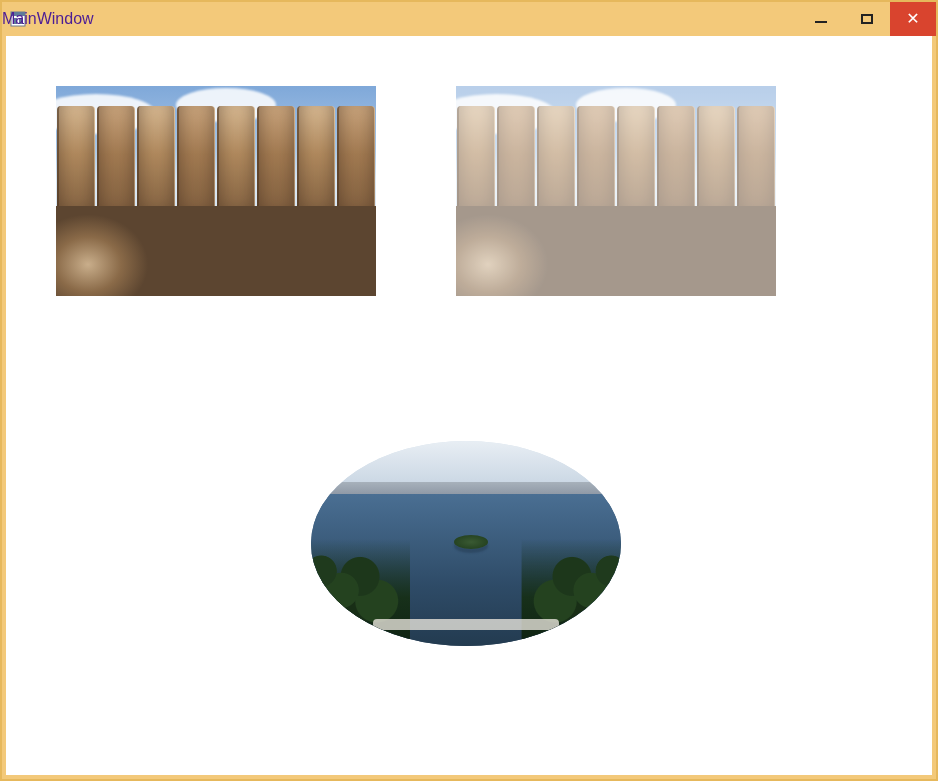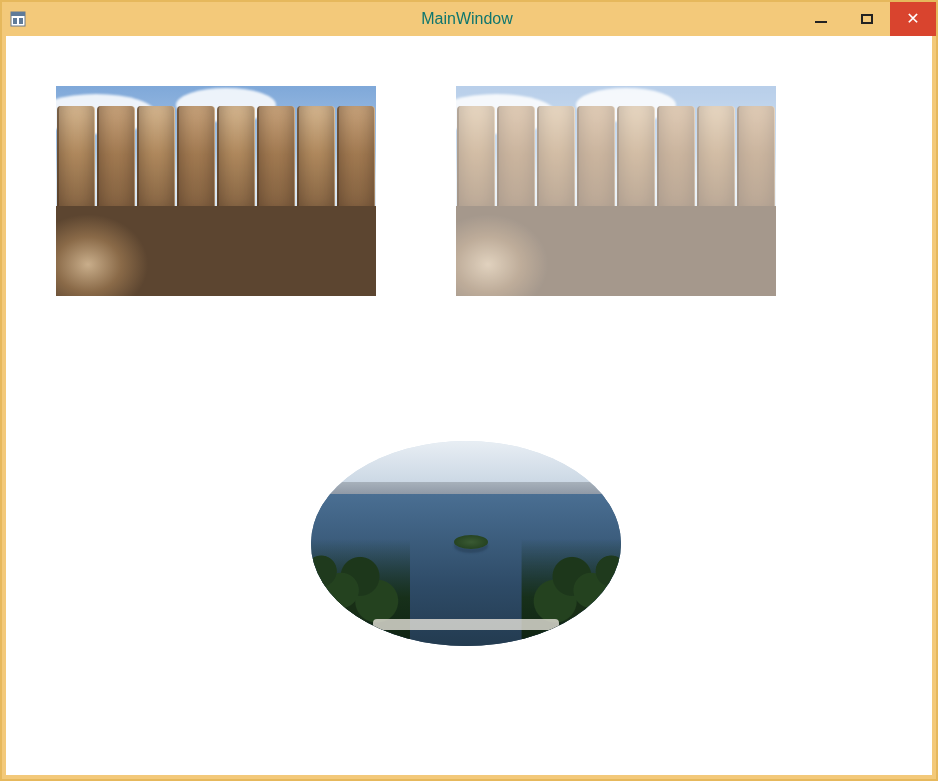--- a/index.html
+++ b/index.html
@@ -33,23 +33,23 @@
     height: 16px;
     margin: 0 8px;
     display: flex;
     align-items: center;
     justify-content: center;
   }
   .titlebar .app-icon svg { display: block; }
   .titlebar .title {
     position: absolute;
     left: 0; right: 4px;
-    text-align: center;
+    text-align: left;
     font-size: 16px;
-    color: #0f766e;
+    color: #4c1d95;
     pointer-events: none;
   }
   .titlebar .controls {
     margin-left: auto;
     display: flex;
     height: 100%;
   }
   .titlebar .ctl {
     width: 46px;
     height: 100%;

